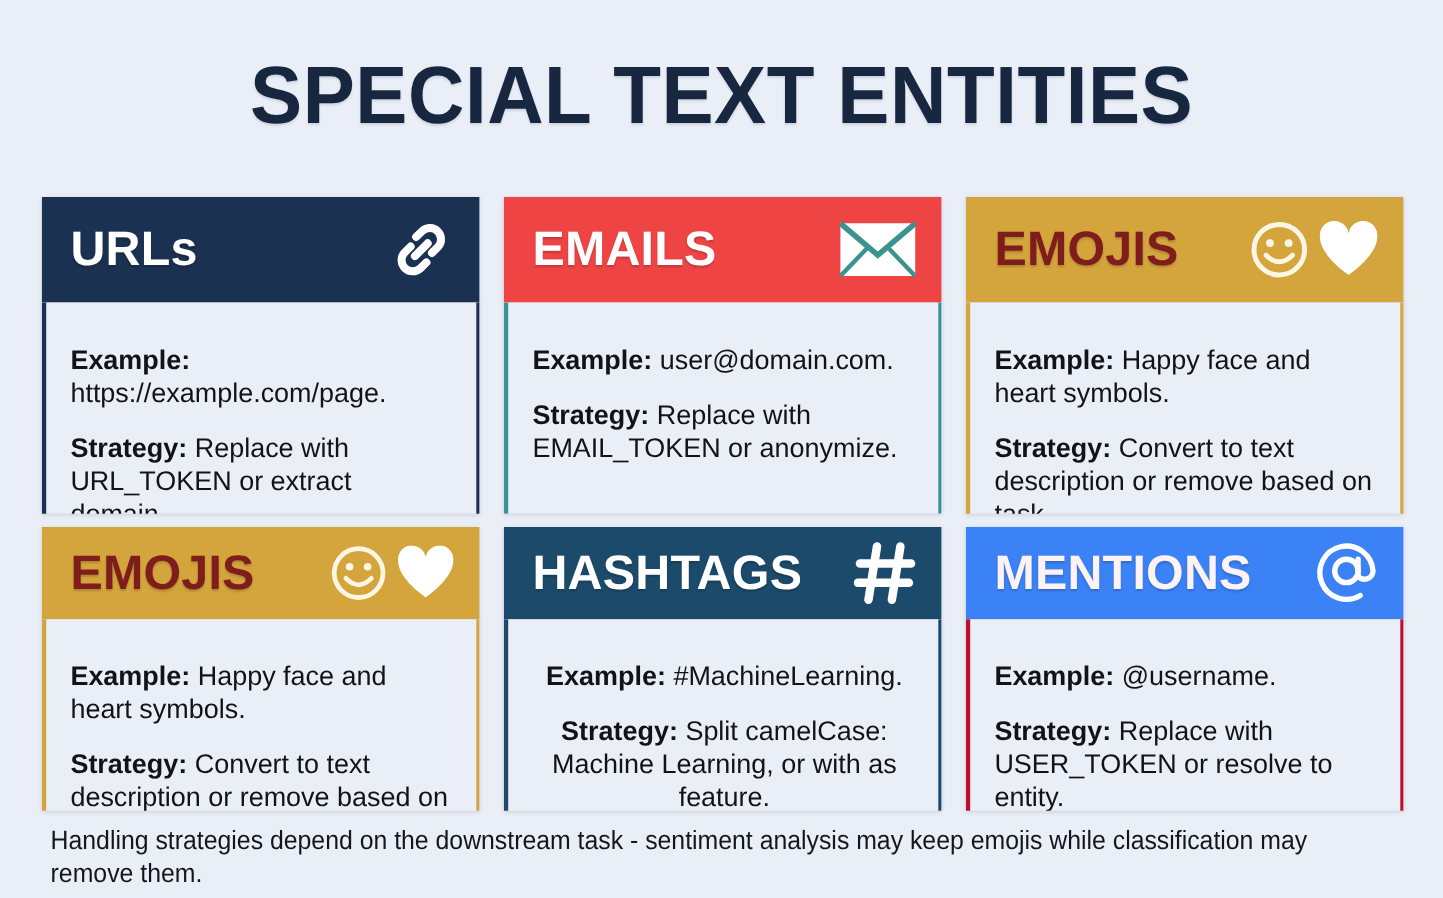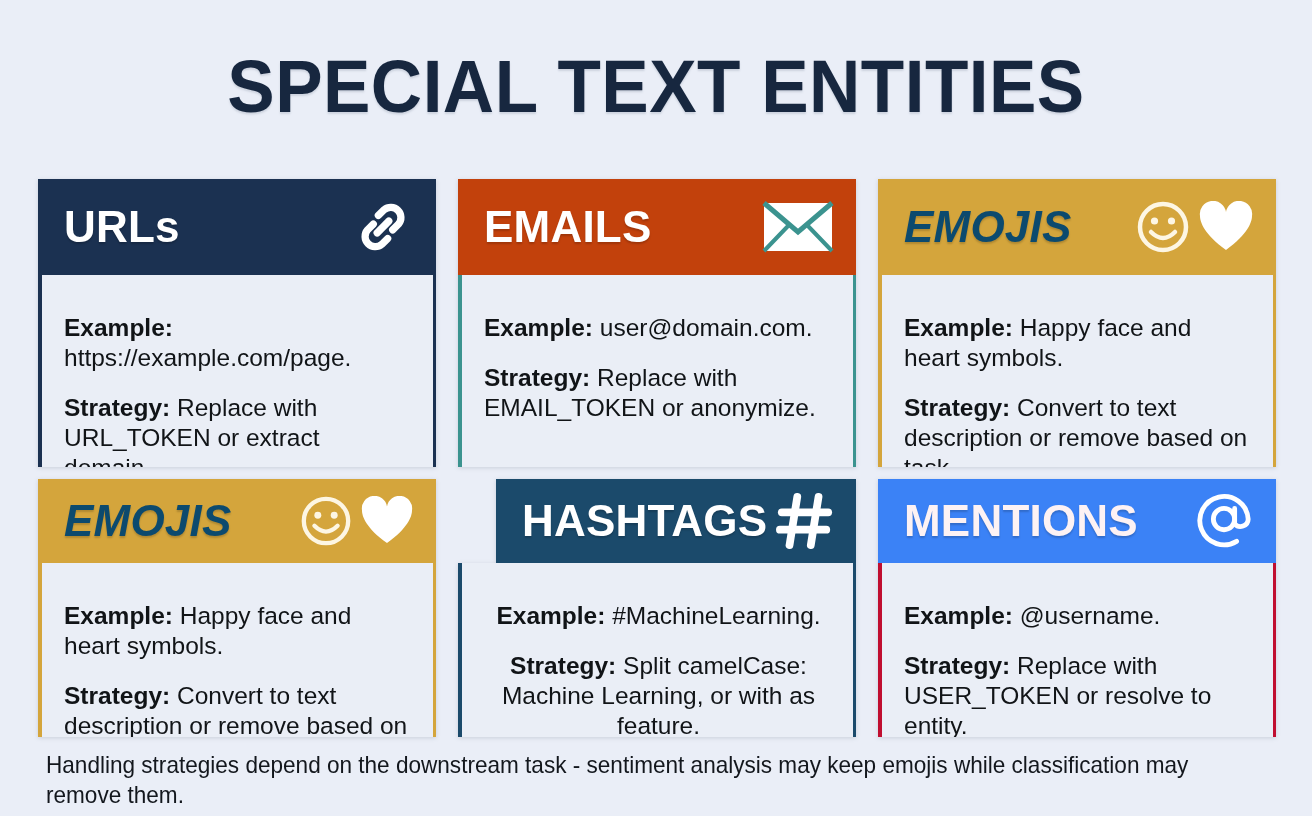--- a/index.html
+++ b/index.html
@@ -74,21 +74,21 @@
   .card-title {
     font-size: 44px;
     line-height: 48px;
     font-weight: 700;
     color: #ffffff;
     letter-spacing: 0.2px;
     white-space: nowrap;
     text-shadow: 0 2px 2px rgba(0,0,0,0.18);
   }
 
-  .card-title.tint-cream { color: #0c4a6e; font-style: italic; }
+  .card-title.tint-cream { color: #7f1d1d; }
   .card-title.tint-rose  { color: #fdf2f4; }
 
   .card-icon {
     flex: 0 0 auto;
     display: flex;
     align-items: center;
     gap: 6px;
     color: #ffffff;
   }
   .card-icon svg { display: block; }
@@ -156,21 +156,21 @@
           <span>https://example.com/page.</span>
         </p>
         <p class="line">
           <b>Strategy:</b>
           <span>Replace with URL_TOKEN or extract domain.</span>
         </p>
       </div>
     </div>
 
     <div class="card">
-      <div class="card-header" style="background:#c2410c;gap:14px;">
+      <div class="card-header" style="background:#ef4444;gap:14px;">
         <span class="card-title">EMAILS</span>
         <span class="card-icon">
           <svg width="72" height="56" viewBox="0 0 72 56" aria-hidden="true">
             <path d="M2 4 h68 v48 h-68 z" fill="#ffffff"></path>
             <path d="M2 4 L36 33 L70 4" fill="none" stroke="#3b938f" stroke-width="5"></path>
             <path d="M2 52 L26 27 M70 52 L46 27" fill="none" stroke="#3b938f" stroke-width="4"></path>
           </svg>
         </span>
       </div>
       <div class="card-body" style="border-left-color:#3b938f;border-right-color:#3b938f;">
@@ -233,21 +233,21 @@
           <span>Happy face and heart symbols.</span>
         </p>
         <p class="line">
           <b>Strategy:</b>
           <span>Convert to text description or remove based on task.</span>
         </p>
       </div>
     </div>
 
     <div class="card">
-      <div class="card-header short" style="background:#1b4a6b;margin-left:38px;">
+      <div class="card-header short" style="background:#1b4a6b;">
         <span class="card-title">HASHTAGS</span>
         <span class="card-icon">
           <svg width="58" height="58" viewBox="0 0 60 60" aria-hidden="true">
             <g stroke="#ffffff" stroke-width="8" stroke-linecap="round">
               <path d="M22 5 L14 55"></path>
               <path d="M44 5 L36 55"></path>
               <path d="M6 21 L54 21"></path>
               <path d="M4 39 L52 39"></path>
             </g>
           </svg>

